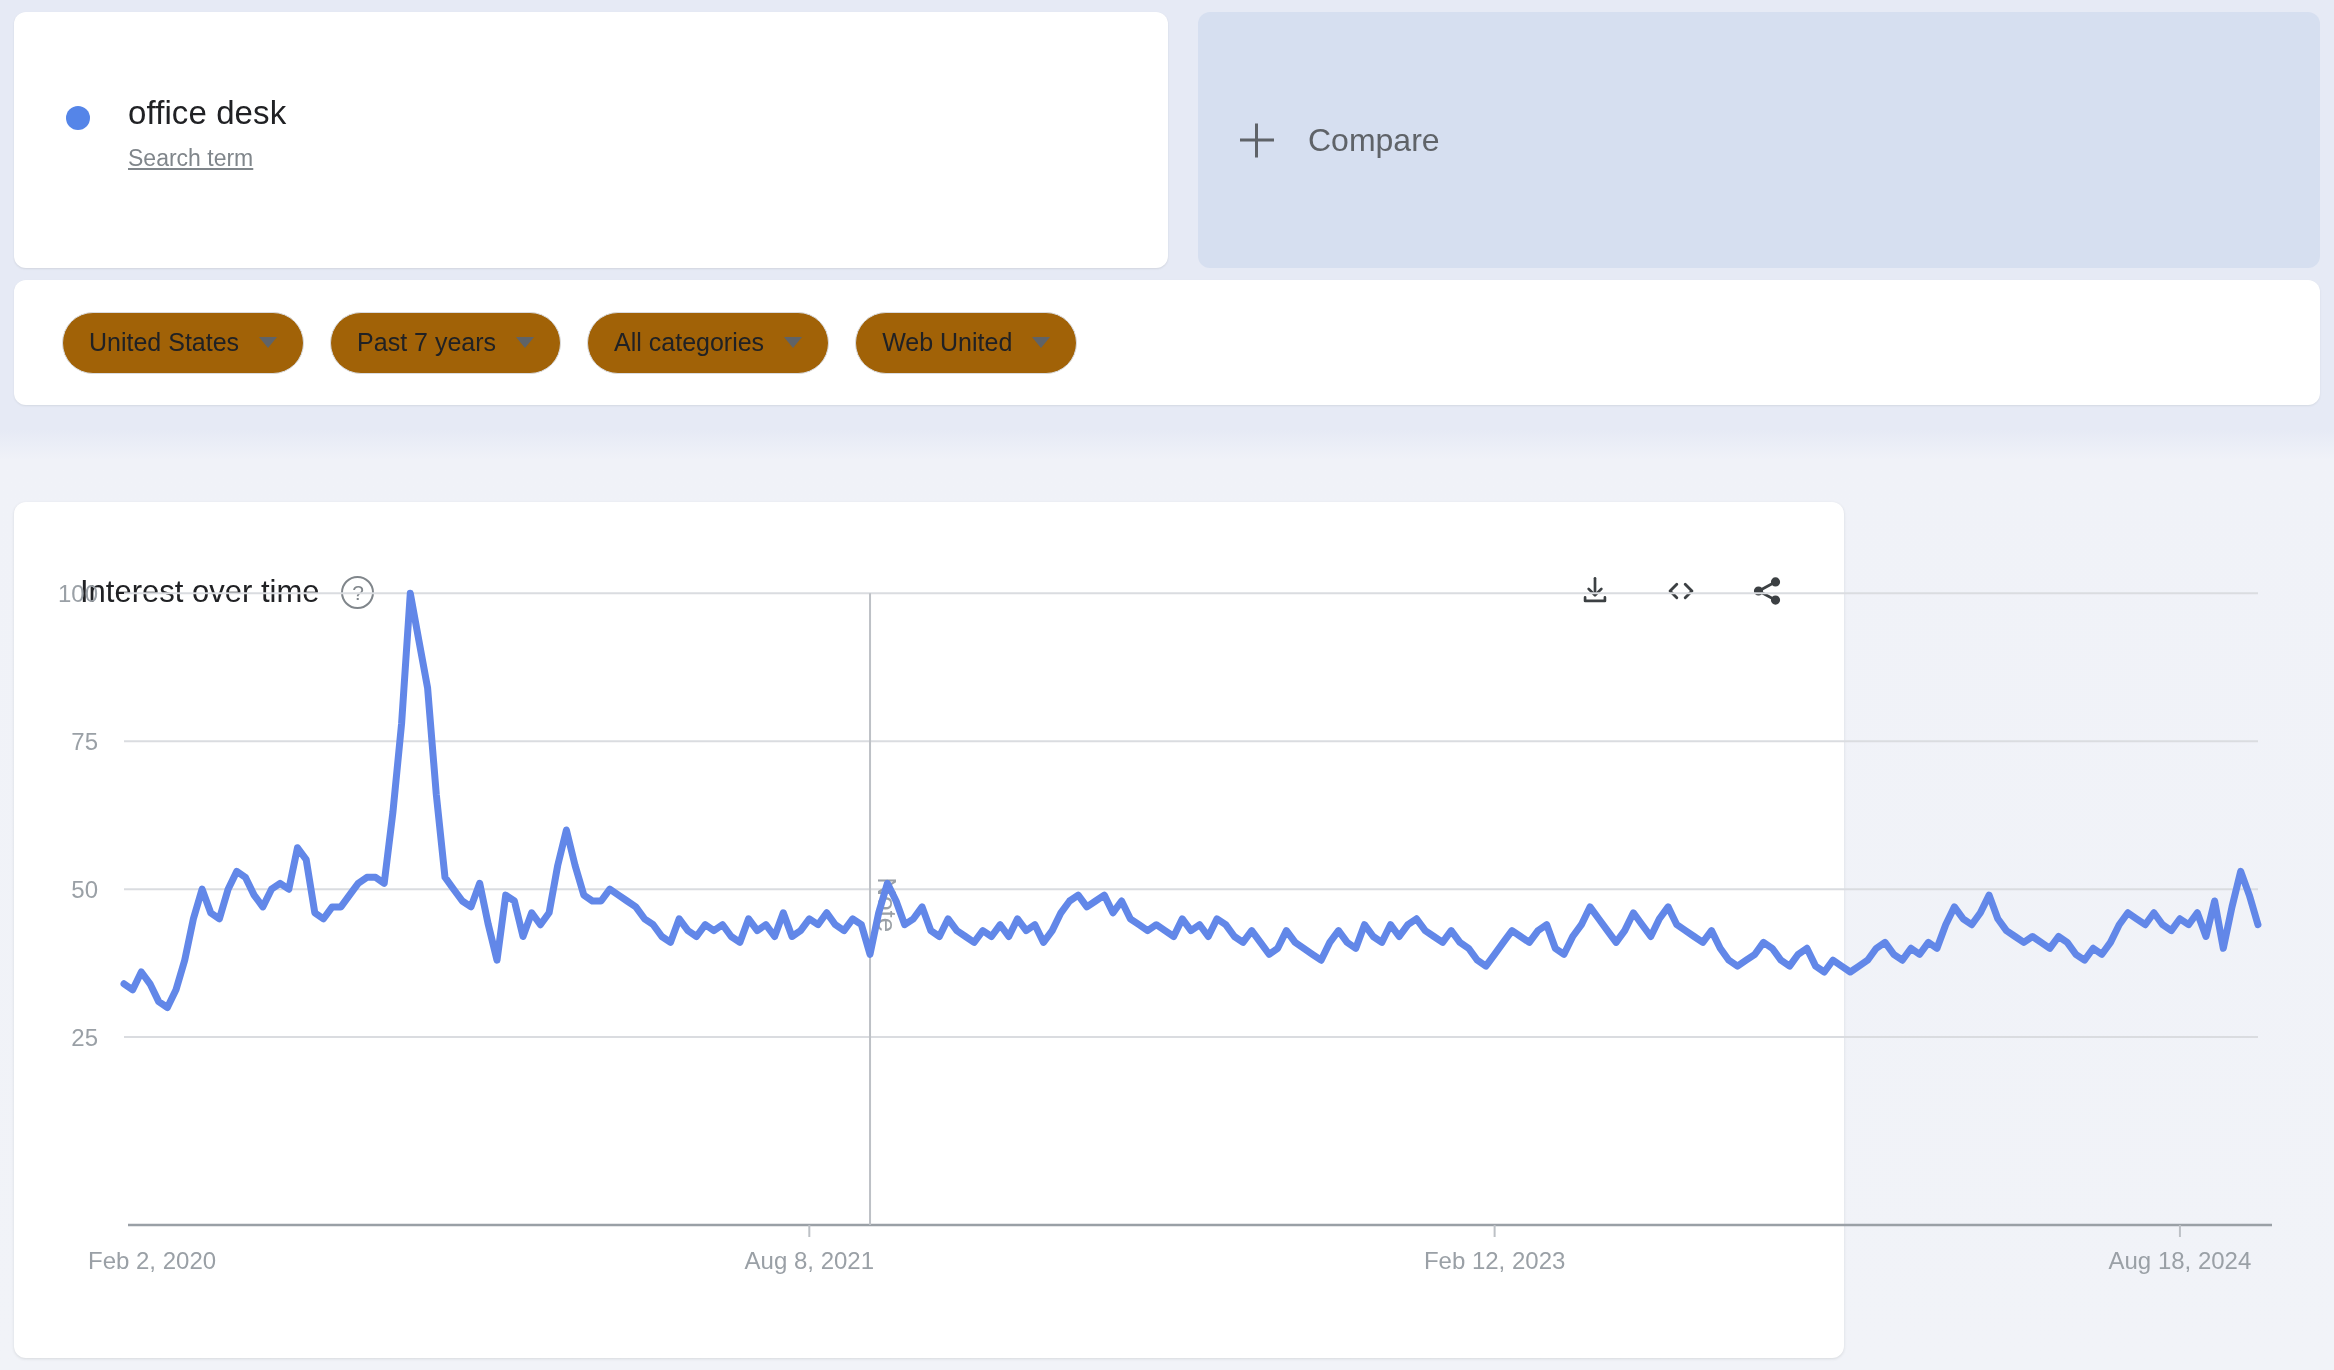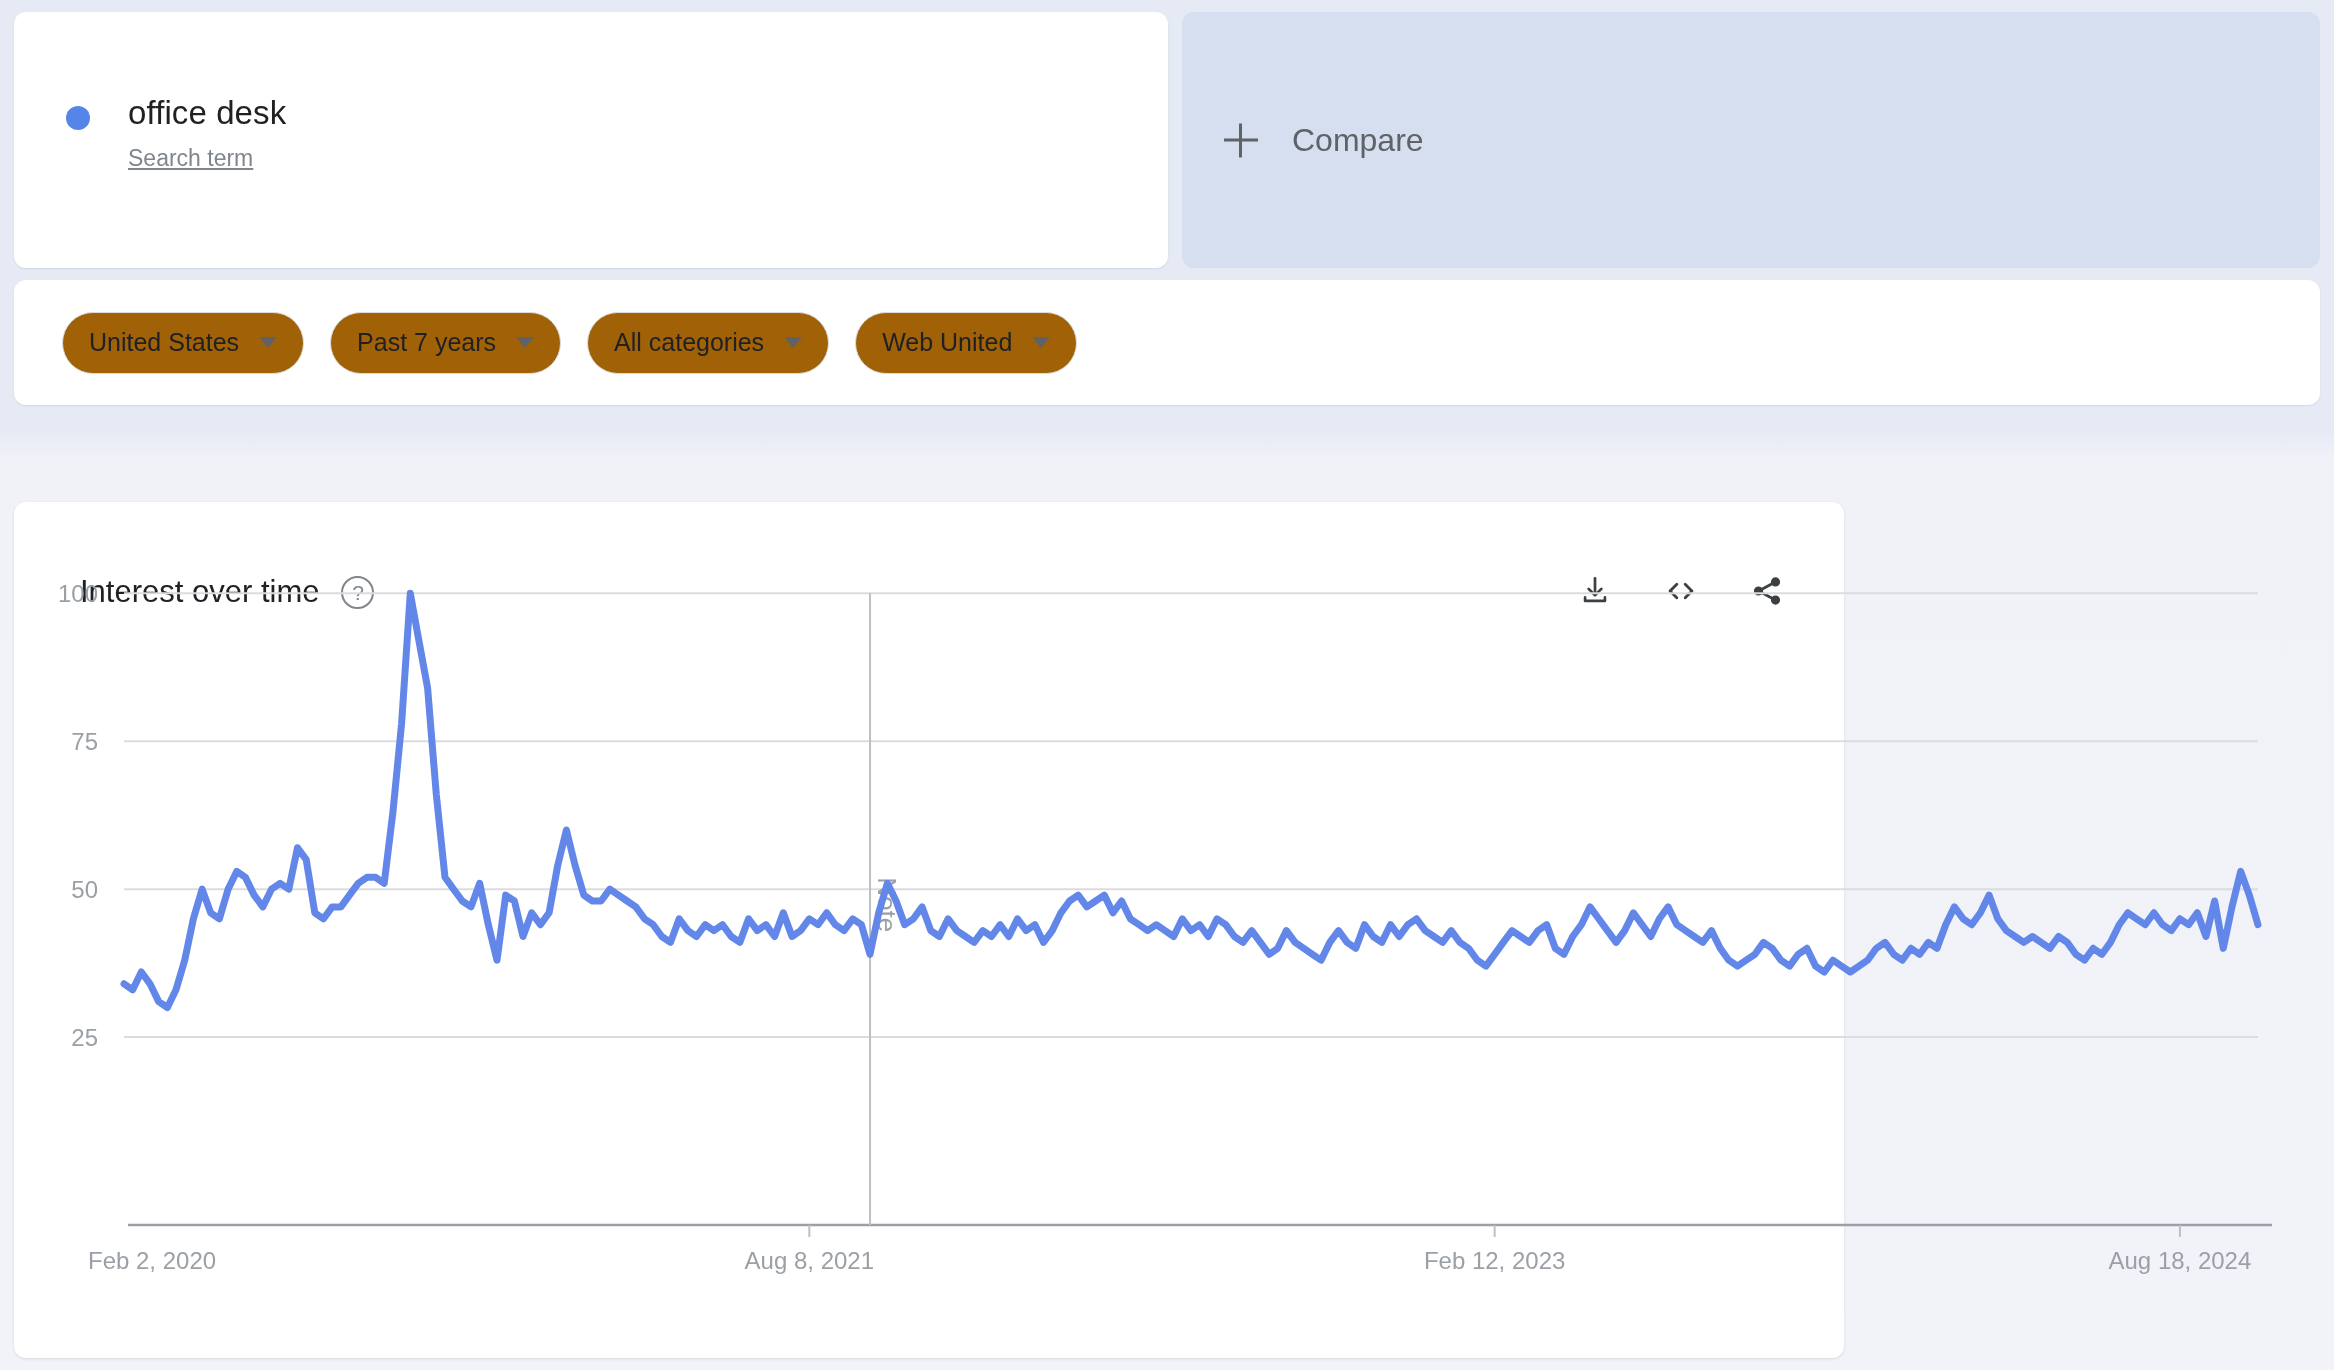--- a/index.html
+++ b/index.html
@@ -13,20 +13,21 @@
     position:relative;
     width:2334px; height:1370px;
     background:linear-gradient(180deg,#e6eaf5 0px,#e6eaf5 430px,#f0f2f8 460px,#f1f3f8 1370px);
   }
 
   
   .term-row {
     position:absolute; left:0; top:0;
     width:2334px; height:264px;
     display:flex;
+    gap:16px;
   }
   .term-card {
     margin:12px 0 0 14px;
     width:1154px; height:256px;
     background:#ffffff;
     border-radius:12px;
     box-shadow:0 1px 2px rgba(60,64,67,.12);
     position:relative;
   }
   .term-inner {

